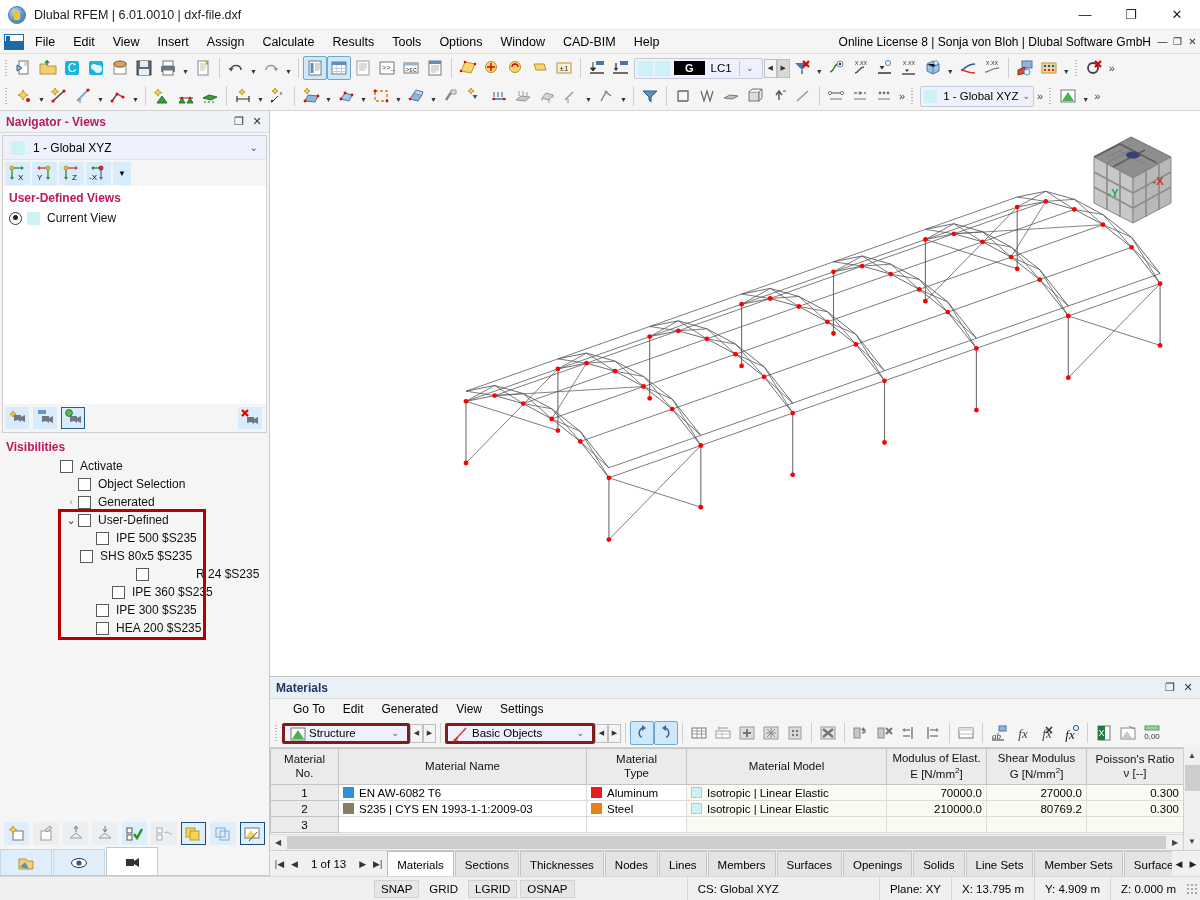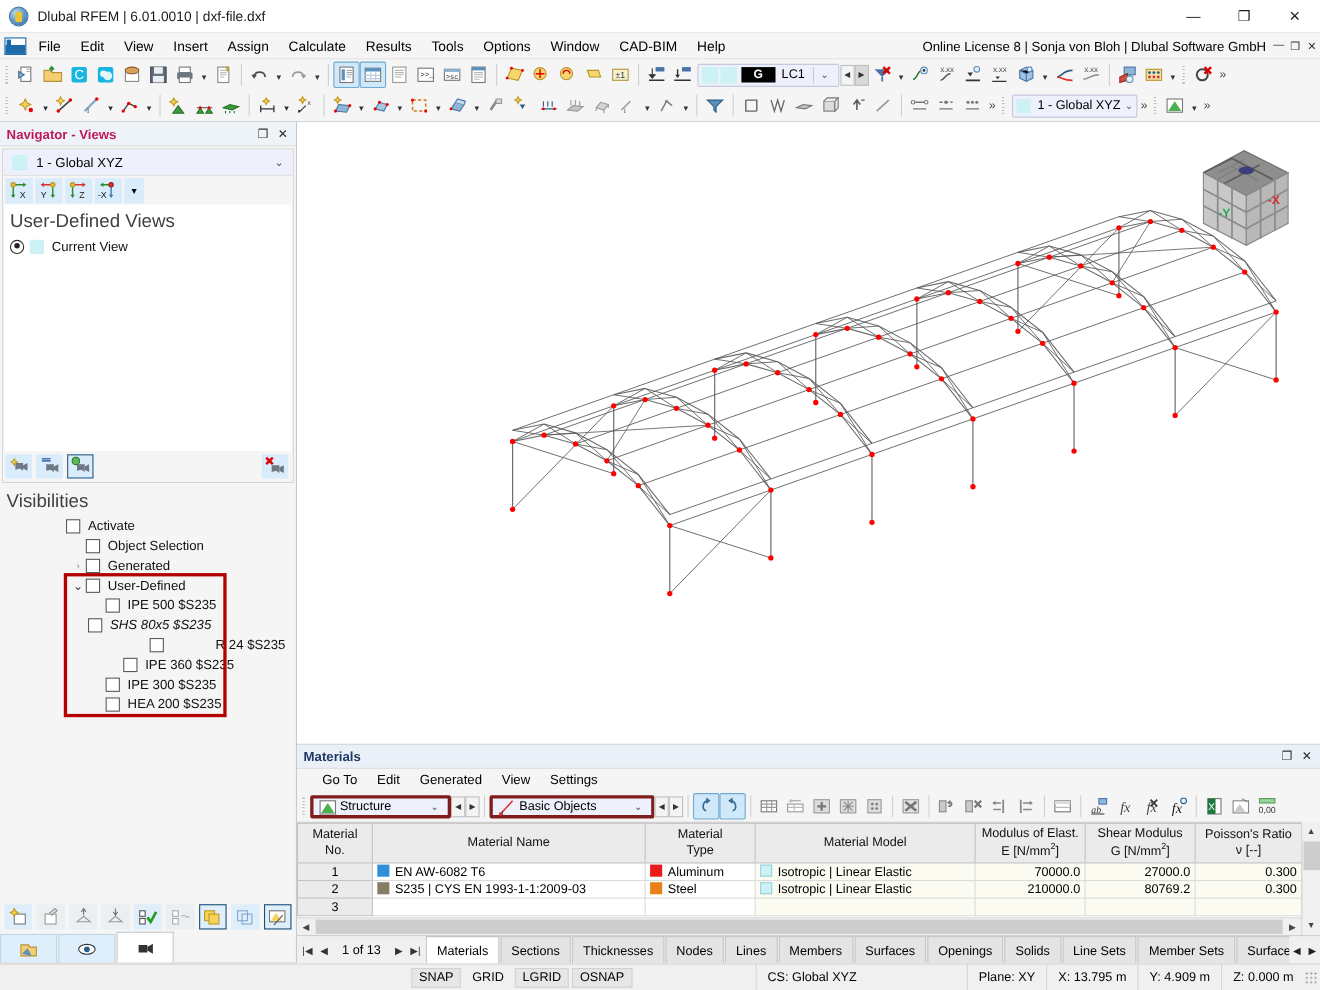--- a/index.html
+++ b/index.html
@@ -102,21 +102,21 @@
   .navbody{ border:1px solid #cfcfcf; margin:2px; background:#fff; flex:none;}
   .viewrow{ display:flex;align-items:center;height:24px;background:#eef1fb;border-bottom:1px solid #e2e2e2;padding:0 4px;}
   .viewrow .sw{width:14px;height:14px;background:#cdf2f5;margin:0 8px 0 4px;}
   .viewrow .nm{font-size:12px;flex:1;}
   .viewrow .dd{font-size:10px;color:#555;padding-right:4px;}
   .axisrow{ display:flex;align-items:center;height:26px;background:#f5f5f5;padding:2px 2px;}
   .axbtn{width:25px;height:23px;display:flex;align-items:center;justify-content:center;
          background:#d9ecfb;border:1px solid transparent;margin-right:2px;}
   .axdd{width:18px;height:23px;background:#d9ecfb;display:flex;align-items:center;justify-content:center;font-size:8px;}
 
-  .secthdr{ font-weight:normal;color:#404040;font-size:17px;padding:5px 0 3px 6px;}
+  .secthdr{ font-weight:bold;color:#be185d;font-size:12px;padding:5px 0 3px 6px;}
   .treerow{ display:flex;align-items:center;height:18px;font-size:12px;color:#111;}
   .radio{width:13px;height:13px;border:1.5px solid #333;border-radius:50%;position:relative;margin:0 5px 0 6px;flex:none;background:#fff;}
   .radio::after{content:"";position:absolute;left:2.5px;top:2.5px;width:5px;height:5px;border-radius:50%;background:#222;}
   .cview-sw{width:13px;height:13px;background:#cdf2f5;margin-right:7px;flex:none;}
   .cbx{width:13px;height:13px;border:1px solid #5a5a5a;background:#fff;flex:none;}
   .exp{width:14px;flex:none;text-align:center;font-size:9px;color:#888;}
 
   .navtools{ display:flex;align-items:center;padding:3px 2px;background:#f5f5f5;}
   .navtool{width:24px;height:22px;background:#d9ecfb;display:flex;align-items:center;justify-content:center;margin-right:4px;border:1px solid transparent;}
   .navtool.on{border:1px solid #2a5d87;}
@@ -852,21 +852,21 @@
             <div class="treerow" style="padding-left: 18px;">
               <div class="exp" style="font-size: 11px; color: rgb(68, 68, 68);">⌄</div>
               <div class="cbx"></div>
               <div style="margin-left: 7px;">User-Defined</div>
             </div>
             <div class="treerow" style="padding-left: 36px;">
               <div class="exp"></div>
               <div class="cbx"></div>
               <div style="margin-left: 7px;">IPE 500 $S235</div>
             </div>
-            <div class="treerow" style="padding-left: 20px; font-style: italic;">
+            <div class="treerow" style="padding-left: 20px;">
               <div class="exp"></div>
               <div class="cbx"></div>
               <div style="margin-left: 7px;">SHS 80x5 $S235</div>
             </div>
             <div class="treerow" style="padding-left: 36px; gap: 40px;">
               <div class="exp"></div>
               <div class="cbx"></div>
               <div style="margin-left: 7px;">R 24 $S235</div>
             </div>
             <div class="treerow" style="padding-left: 52px;">

